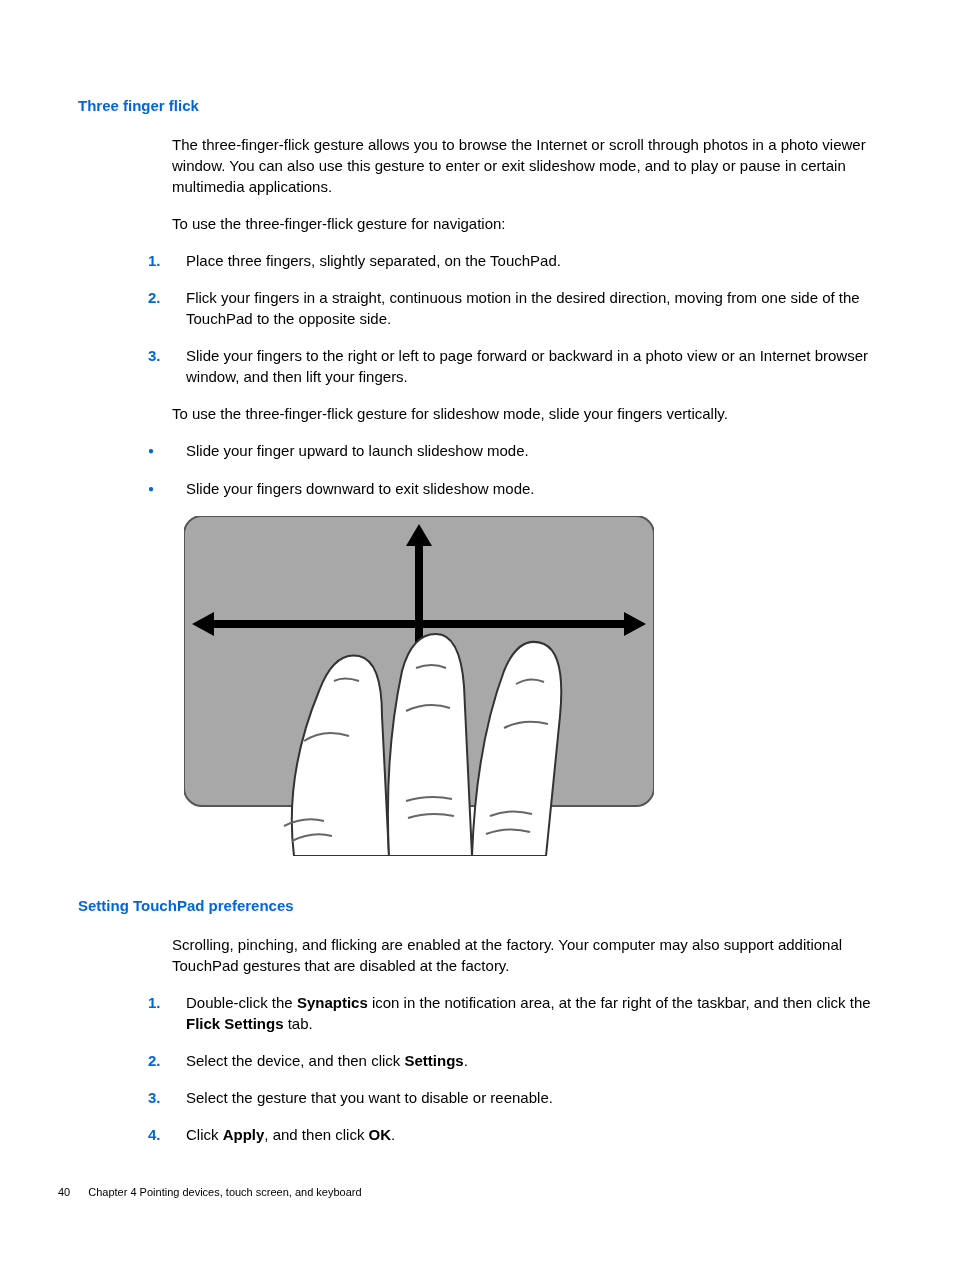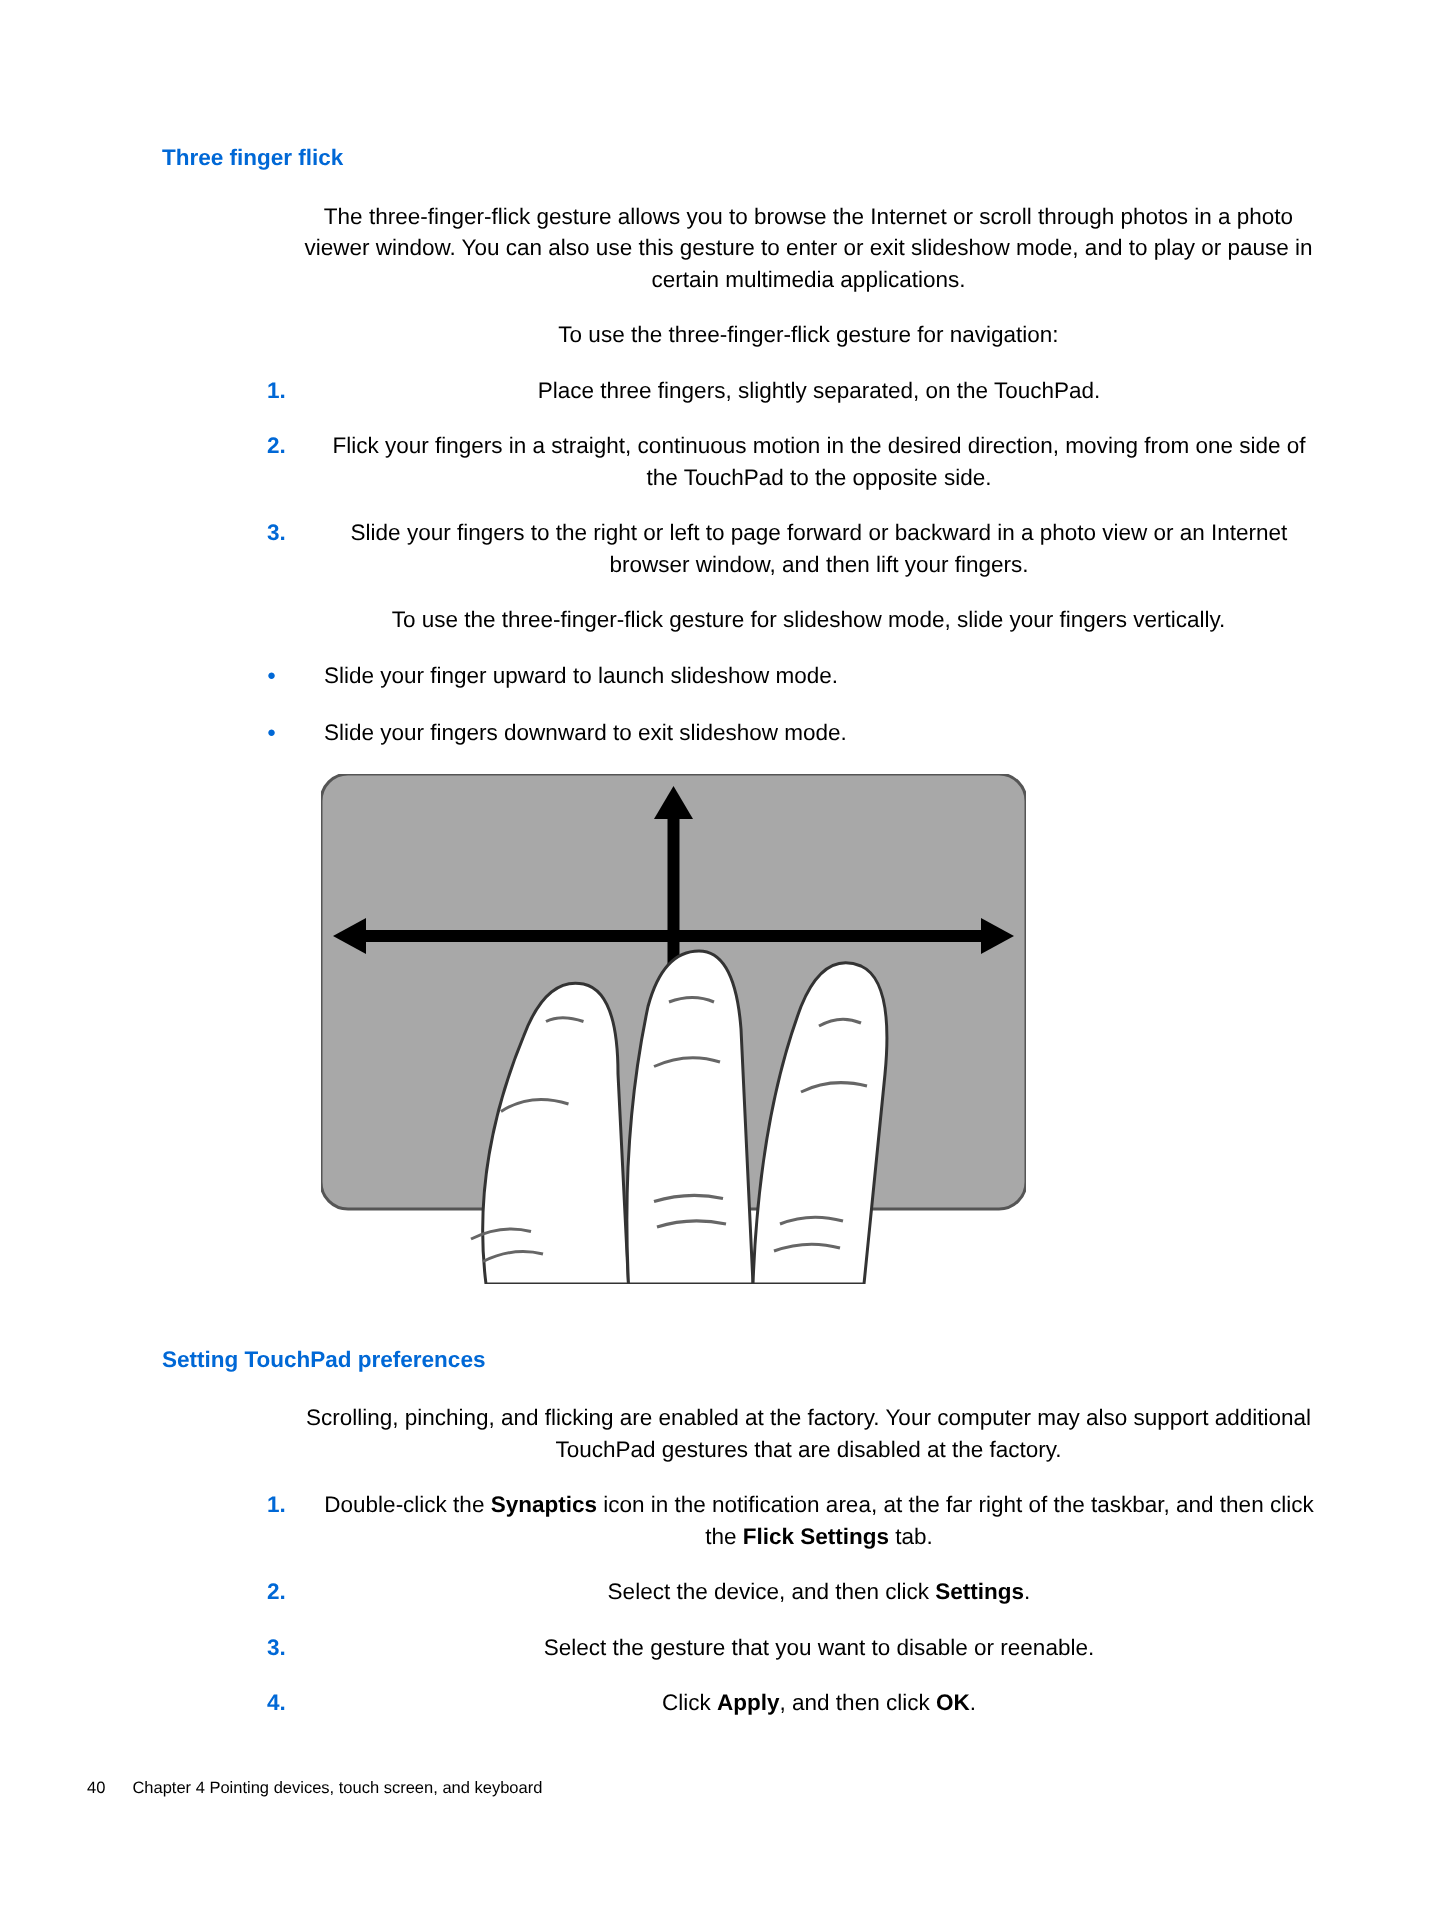--- a/index.html
+++ b/index.html
@@ -7,52 +7,50 @@
     font-size: 15px;
     color: #000;
     margin: 0;
     padding: 0;
     width: 954px;
     height: 1270px;
     position: relative;
     line-height: 1.4;
   }
   .page {
-    padding: 95px 78px 0 108px;
+    padding: 95px 78px 0 78px;
     box-sizing: border-box;
   }
   .section-title {
     color: #0068d6;
     font-weight: bold;
     font-size: 15px;
     margin-bottom: 18px;
   }
   .body-text {
     margin-left: 94px;
     margin-bottom: 16px;
-    text-align: center;
   }
   .ol {
     margin-left: 70px;
     padding: 0;
     list-style: none;
   }
   .ol-item {
     display: flex;
     margin-bottom: 16px;
   }
   .ol-num {
     color: #0068d6;
     font-weight: bold;
     width: 38px;
     flex-shrink: 0;
   }
   .ol-text {
     flex: 1;
-    text-align: center;
   }
   .ul {
     margin-left: 70px;
     padding: 0;
     list-style: none;
   }
   .ul-item {
     display: flex;
     margin-bottom: 16px;
     align-items: flex-start;

